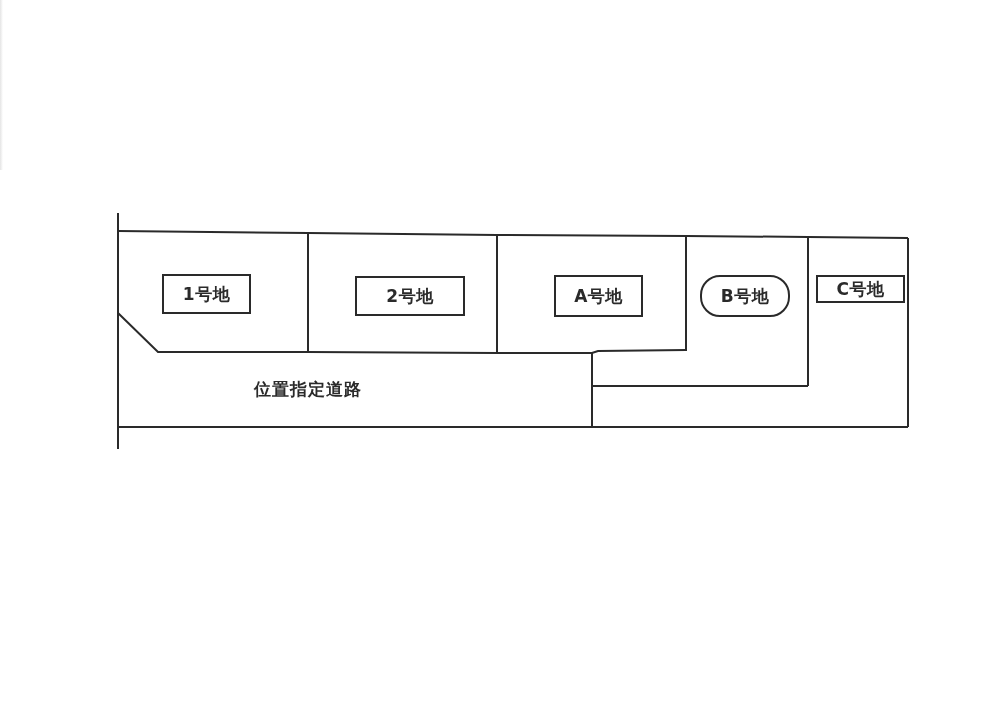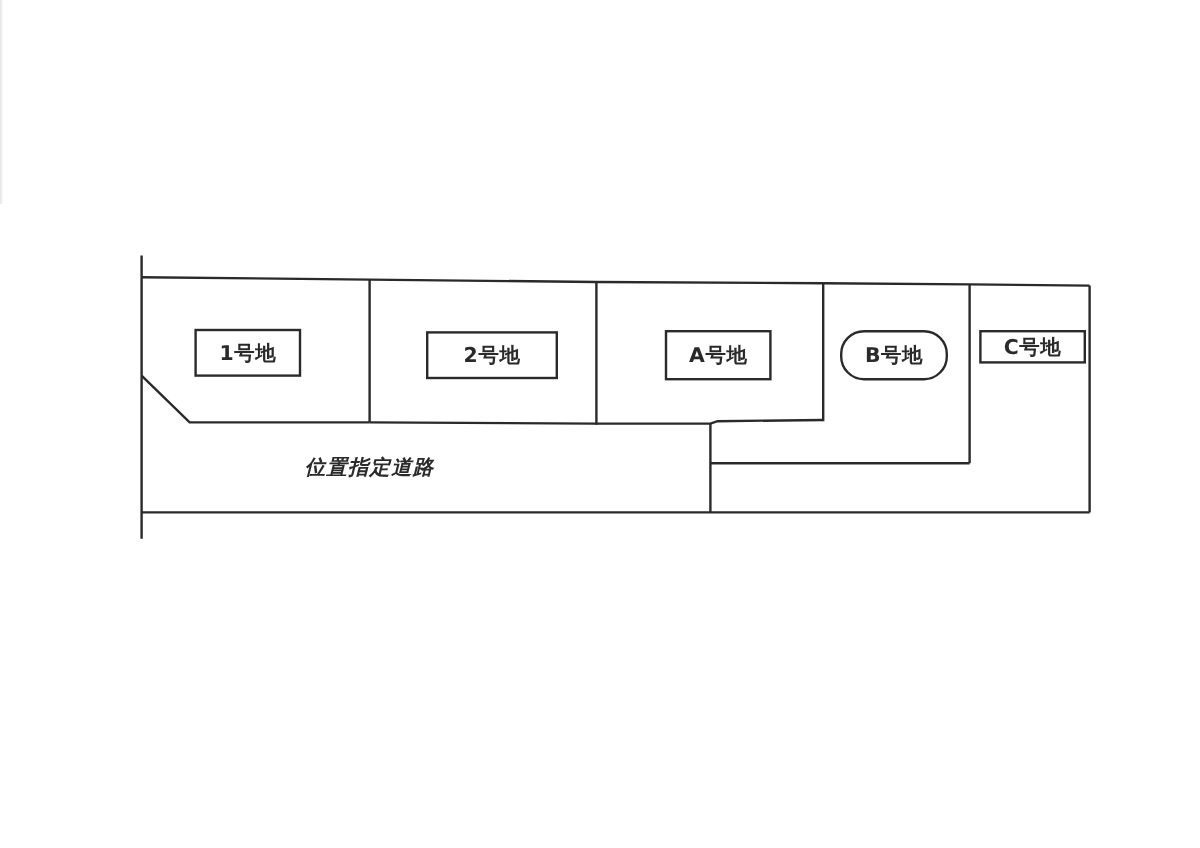--- a/index.html
+++ b/index.html
@@ -6,21 +6,21 @@
     body { width: 1000px; height: 707px; position: relative; overflow: hidden;
            font-family: "DejaVu Sans", "Liberation Sans", sans-serif; }
     .page-edge { position: absolute; left: 0; top: 0; width: 3px; height: 170px;
                  background: linear-gradient(to right, #e4e4e4, #ffffff); }
     svg.plan { position: absolute; left: 0; top: 0; }
     .label-box { position: absolute; border: 2px solid #2a2a2a; background: #fff;
                  display: flex; align-items: center; justify-content: center;
                  font-weight: bold; font-size: 17px; color: #2a2a2a; letter-spacing: 0.5px;
                  box-sizing: border-box; }
     .road-label { position: absolute; font-weight: bold; font-size: 17px; color: #2a2a2a;
-                  letter-spacing: 1px; font-style: italic; }
+                  letter-spacing: 1px; }
   </style>
 </head>
 <body>
 
 <div class="page-edge"></div>
 
 <svg class="plan" width="1000" height="707" viewBox="0 0 1000 707">
   <g stroke="#2a2a2a" stroke-width="2" fill="none" stroke-linejoin="miter">
 
     <line x1="118" y1="213" x2="118" y2="449"></line>

